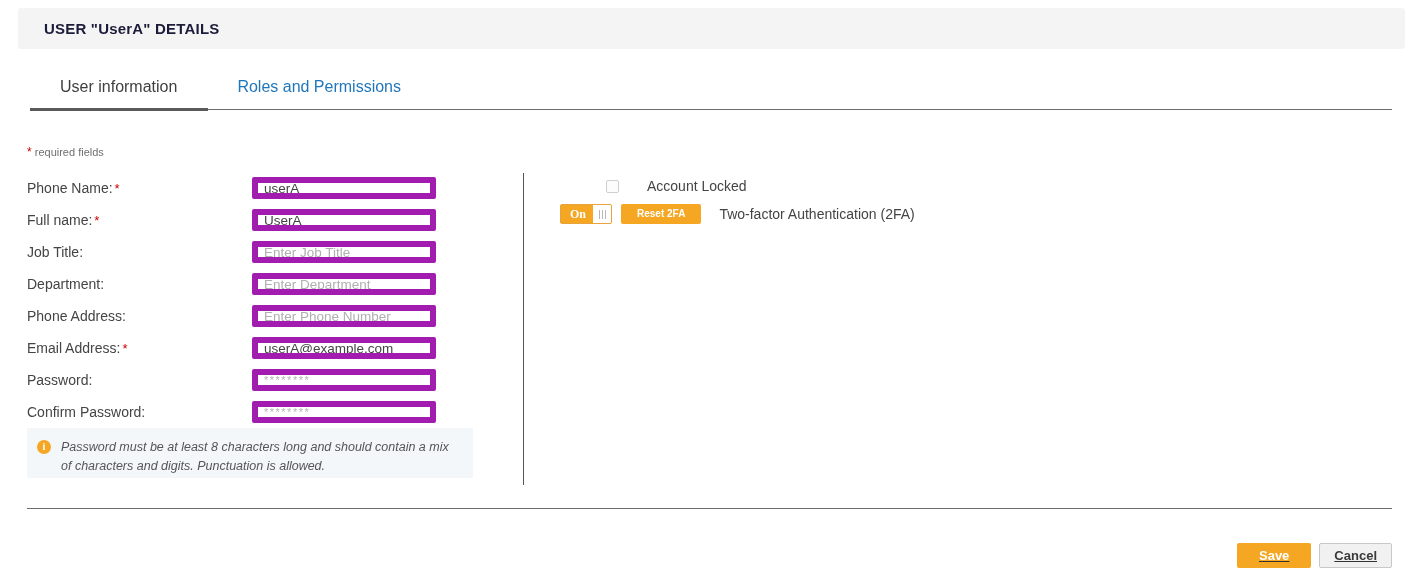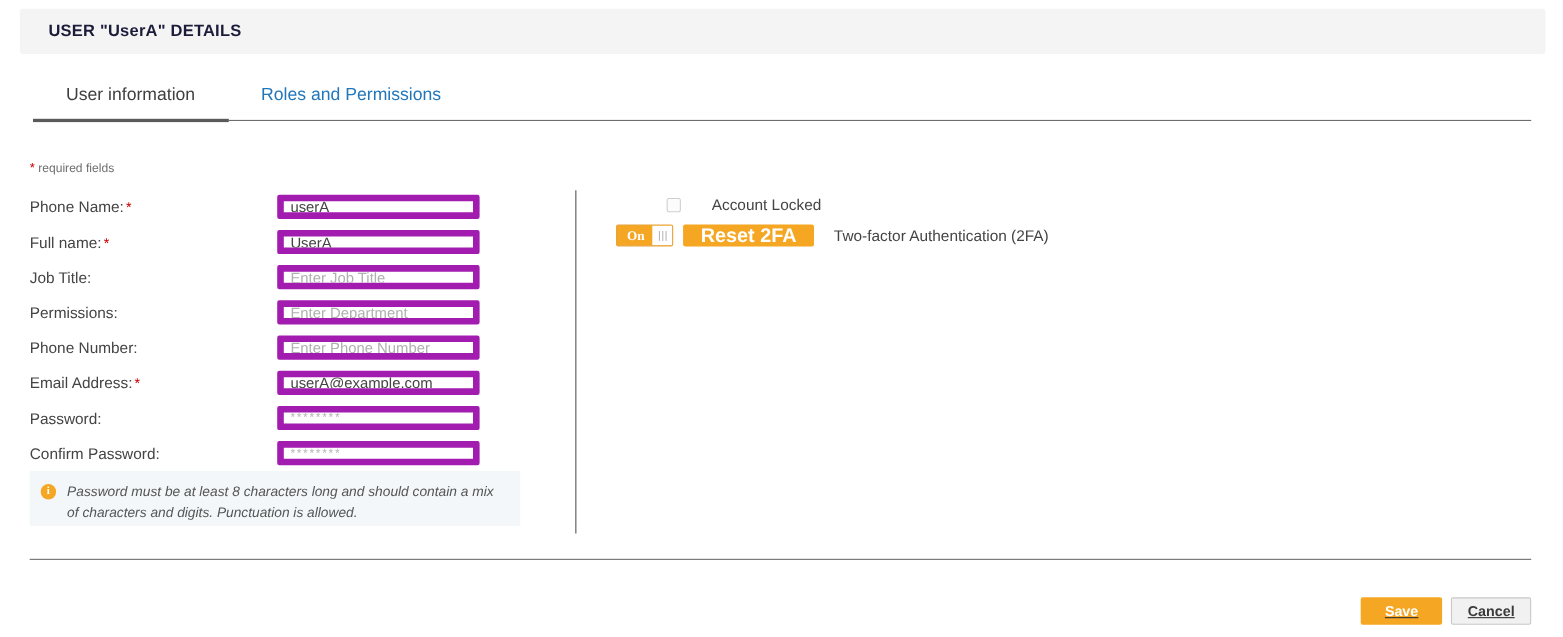--- a/index.html
+++ b/index.html
@@ -244,21 +244,21 @@
     height: 9px;
     background: #b8b8b8;
   }
 
   .btn-reset {
     margin-left: 9px;
     height: 20px;
     line-height: 20px;
     background: #f5a623;
     color: #ffffff;
-    font-size: 18px;
+    font-size: 10px;
     font-weight: bold;
     border: none;
     border-radius: 2px;
     padding: 0 16px;
     cursor: pointer;
     font-family: "Liberation Sans", sans-serif;
   }
 
   
   .bottom-rule {
@@ -340,26 +340,26 @@
     </div>
     <input class="form-input" type="text" value="UserA" style="">
   </div>
 
   <div class="form-row">
     <div class="form-label">Job Title:</div>
     <input class="form-input" type="text" placeholder="Enter Job Title" style="">
   </div>
 
   <div class="form-row">
-    <div class="form-label">Permissions:</div>
+    <div class="form-label">Department:</div>
     <input class="form-input" type="text" placeholder="Enter Department" style="">
   </div>
 
   <div class="form-row">
-    <div class="form-label">Phone Number:</div>
+    <div class="form-label">Phone Address:</div>
     <input class="form-input" type="text" placeholder="Enter Phone Number" style="">
   </div>
 
   <div class="form-row">
     <div class="form-label">
       <span>Email Address:</span><span class="star">*</span>
     </div>
     <input class="form-input" type="text" value="userA@example.com" style="">
   </div>
 

